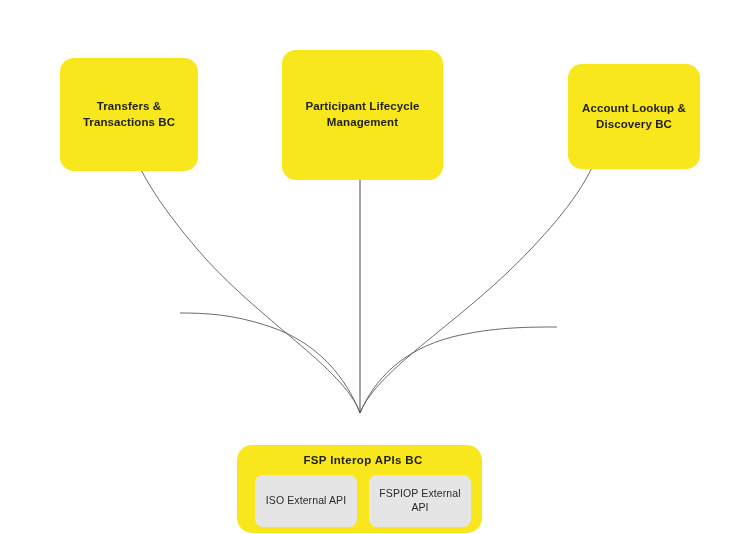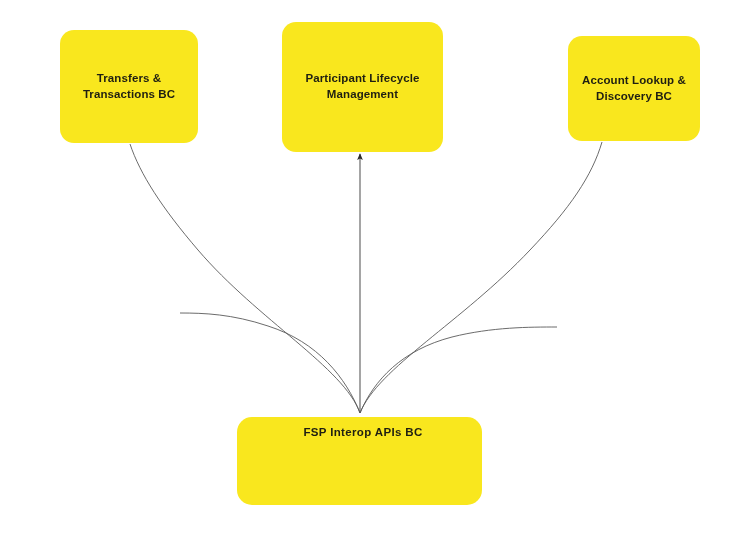--- a/index.html
+++ b/index.html
@@ -36,20 +36,21 @@
     align-items: center;
     justify-content: center;
     text-align: center;
     color: #1f1f12;
     font-weight: bold;
     font-size: 11.5px;
     line-height: 1.38;
     letter-spacing: 0.1px;
     padding: 4px 8px;
     z-index: 2;
+    margin-top: 28px;
   }
   .node-label {
     display: block;
     white-space: pre-line;
   }
 
   
   .node.container {
     flex-direction: column;
     align-items: center;
@@ -123,15 +124,20 @@
 
   <div class="node" style="left: 568px; top: 36px; width: 132px; height: 105px; background: rgb(249, 231, 30);">
     <span class="node-label">Account Lookup &amp;
 Discovery BC</span>
   </div>
 
 
 
   <div class="node container" id="fsp-container" style="left: 237px; top: 417px; width: 245px; height: 88px; background: rgb(249, 231, 30);">
     <div class="container-title">FSP Interop APIs BC</div>
+    <div class="subnode-row">
+      <div class="subnode" style="background: rgb(229, 229, 229);">ISO External API</div>
+      <div class="subnode" style="background: rgb(229, 229, 229);">FSPIOP External
+API</div>
+    </div>
   </div>
 
 </div>
 
 </body></html>

